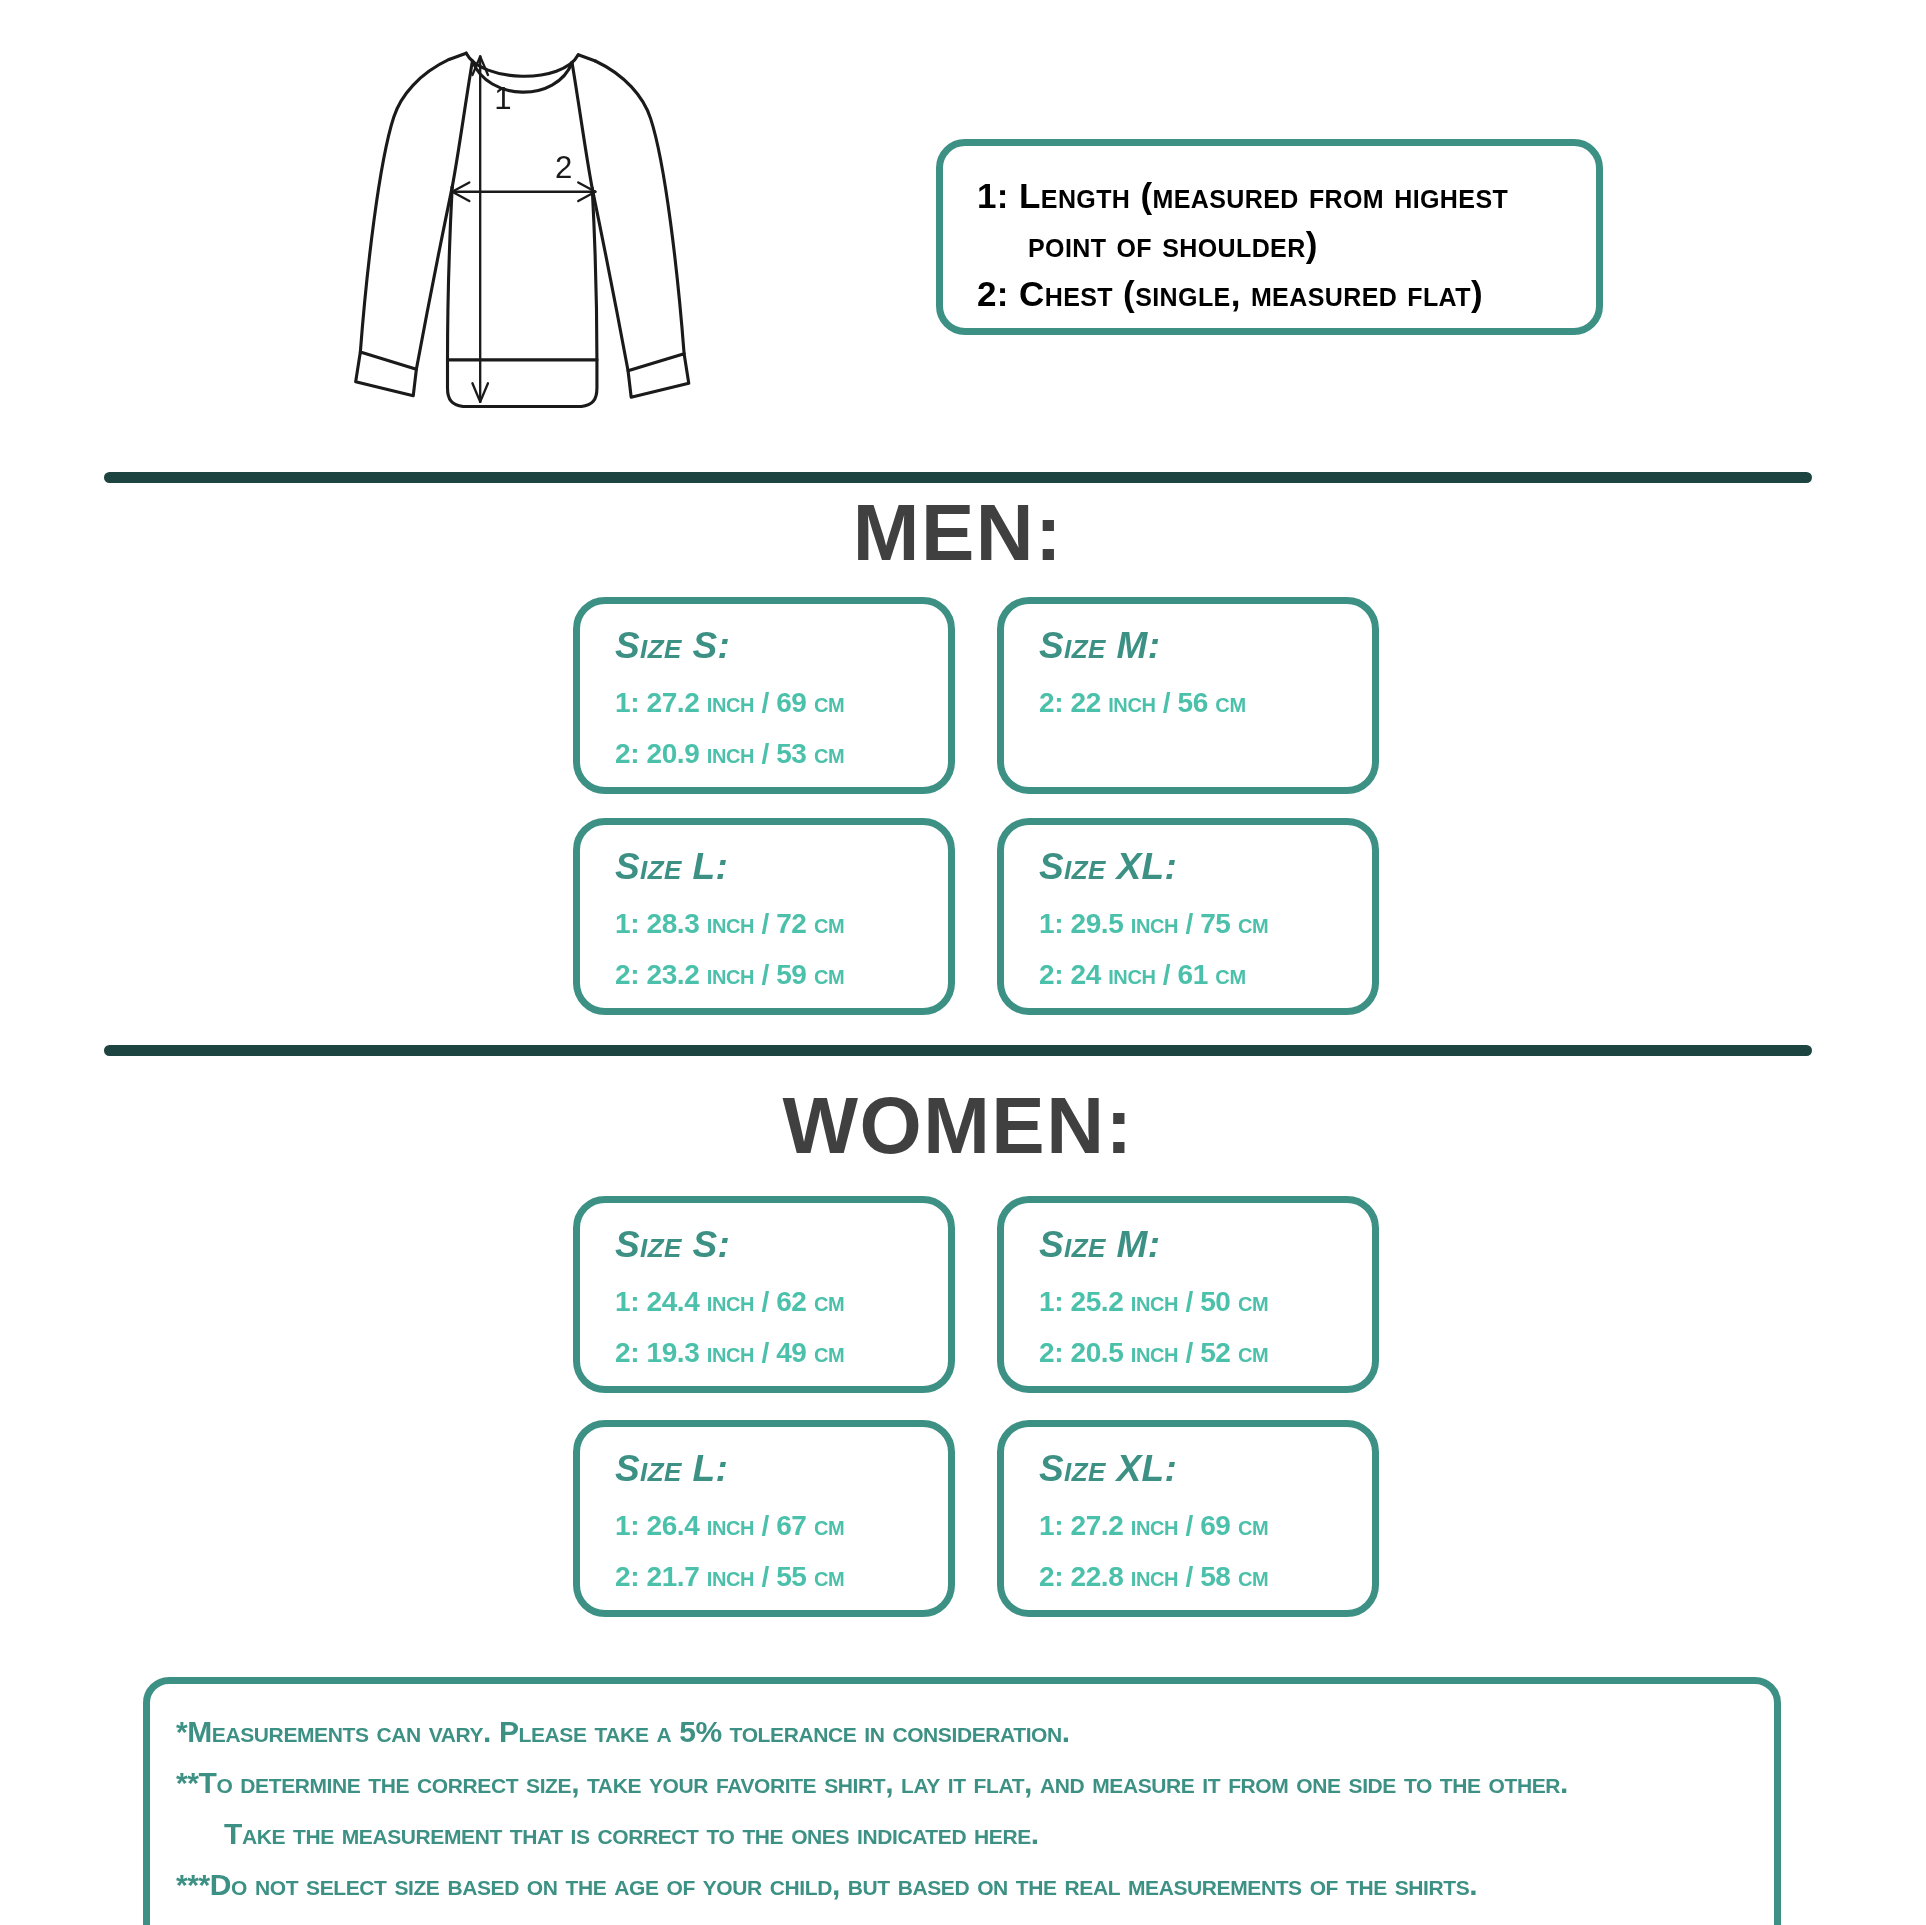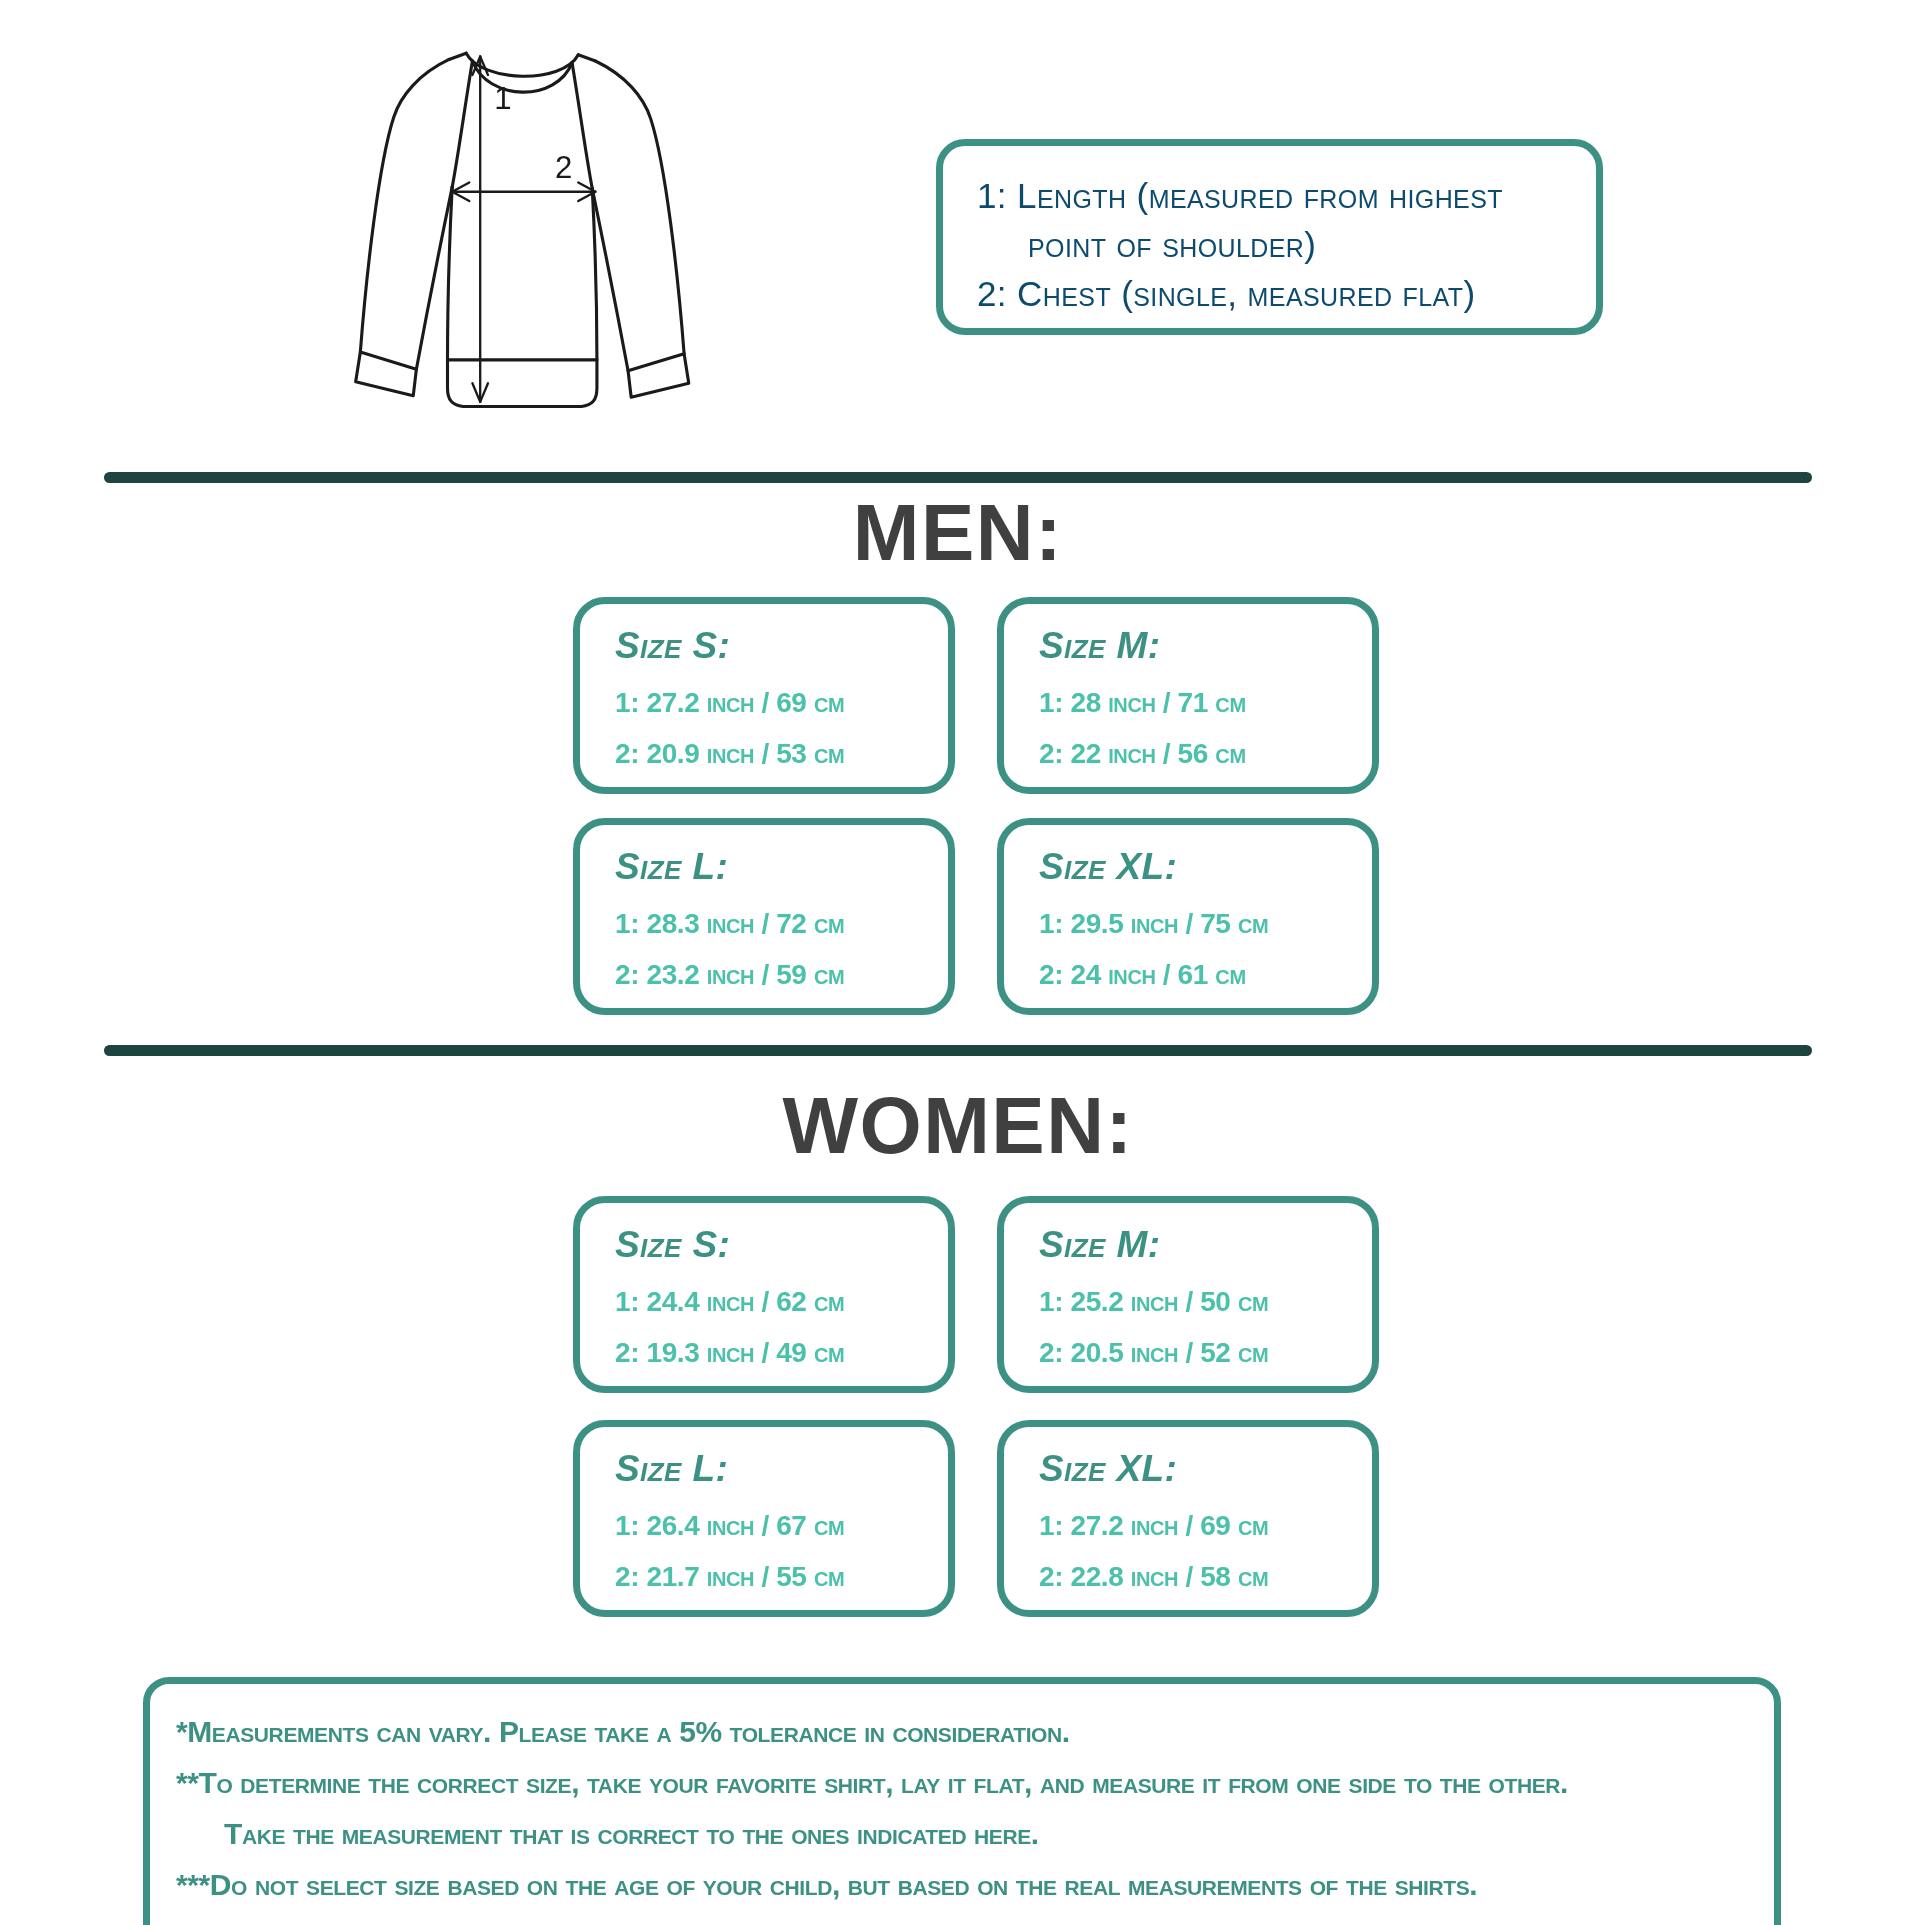--- a/index.html
+++ b/index.html
@@ -5,21 +5,21 @@
   html,body{margin:0;padding:0;background:#ffffff;}
   #page{
     position:relative;width:1926px;height:1926px;background:#ffffff;overflow:hidden;
     font-family:"Liberation Sans",sans-serif;
   }
   .sc{font-variant:small-caps;}
   
   .legend-box{
     position:absolute;left:936px;top:139px;width:667px;height:196px;
     border:7px solid #3d9184;border-radius:29px;box-sizing:border-box;
-    padding:25px 18.5px 0 34px;color:#0c4a6e;font-weight:400;
+    padding:25px 18.5px 0 34px;color:#000000;font-weight:700;
     font-size:35px;line-height:49px;letter-spacing:0.4px;
   }
   .legend-line2{padding-left:51px;}
   
   .divider{
     position:absolute;left:104px;width:1708px;height:10.8px;background:#1d4440;border-radius:6.2px;
   }
   
   .section-title{
     position:absolute;left:104px;width:1708px;text-align:center;
@@ -100,21 +100,20 @@
   <div class="divider" style="top:472px;"></div>
   <div class="section-title sc" style="top:493px;">MEN:</div>
 
   <div class="size-card" style="left:573px;top:597px;">
     <div class="size-label sc">Size S:</div>
     <div class="size-line sc">1: 27.2 inch / 69 cm</div>
     <div class="size-line sc">2: 20.9 inch / 53 cm</div>
   </div>
   <div class="size-card" style="left:997px;top:597px;">
     <div class="size-label sc">Size M:</div>
-    <div class="size-line sc">1: 28 inch / 71 cm</div>
     <div class="size-line sc">2: 22 inch / 56 cm</div>
   </div>
   <div class="size-card" style="left:573px;top:818px;">
     <div class="size-label sc">Size L:</div>
     <div class="size-line sc">1: 28.3 inch / 72 cm</div>
     <div class="size-line sc">2: 23.2 inch / 59 cm</div>
   </div>
   <div class="size-card" style="left:997px;top:818px;">
     <div class="size-label sc">Size XL:</div>
     <div class="size-line sc">1: 29.5 inch / 75 cm</div>

